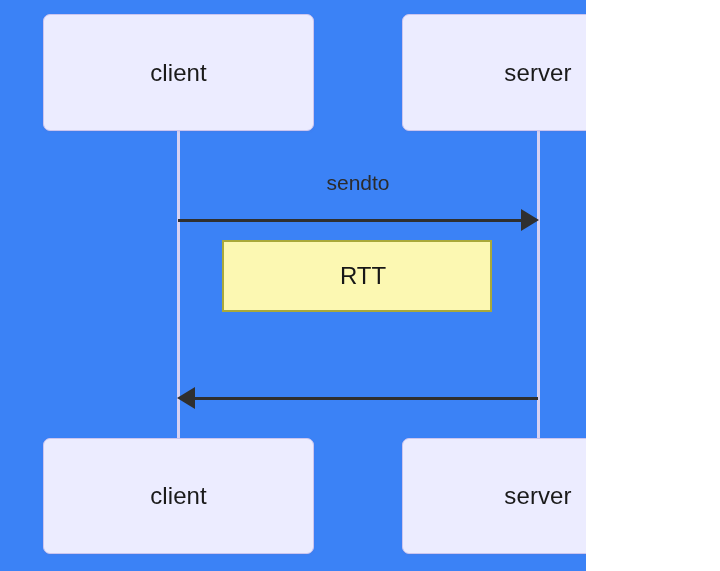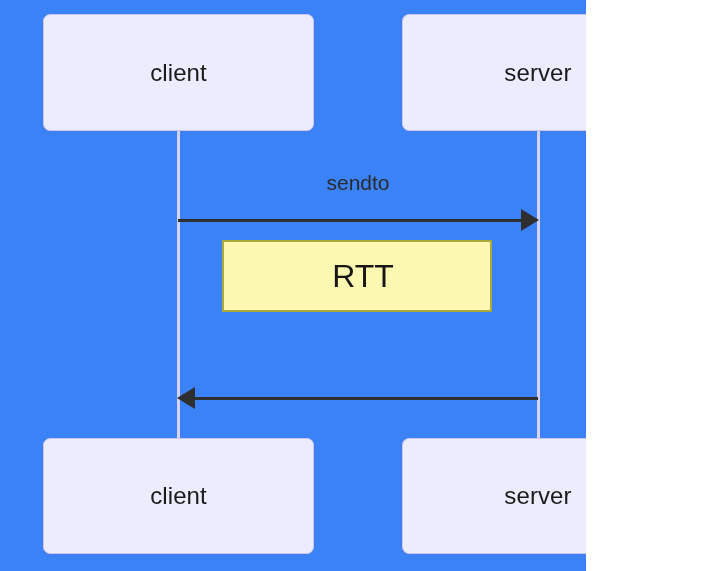--- a/index.html
+++ b/index.html
@@ -99,21 +99,21 @@
     top: 240px;
     width: 270px;
     height: 72px;
     background: #fcf8b2;
     border: 2px solid #a9a93a;
     display: flex;
     align-items: center;
     justify-content: center;
   }
   .note-box .nlabel {
-    font-size: 32px;
+    font-size: 24px;
     color: #171717;
     line-height: 1;
     margin-left: 12px;
   }
 </style>
 </head>
 <body>
 
 <div id="diagram">
 

